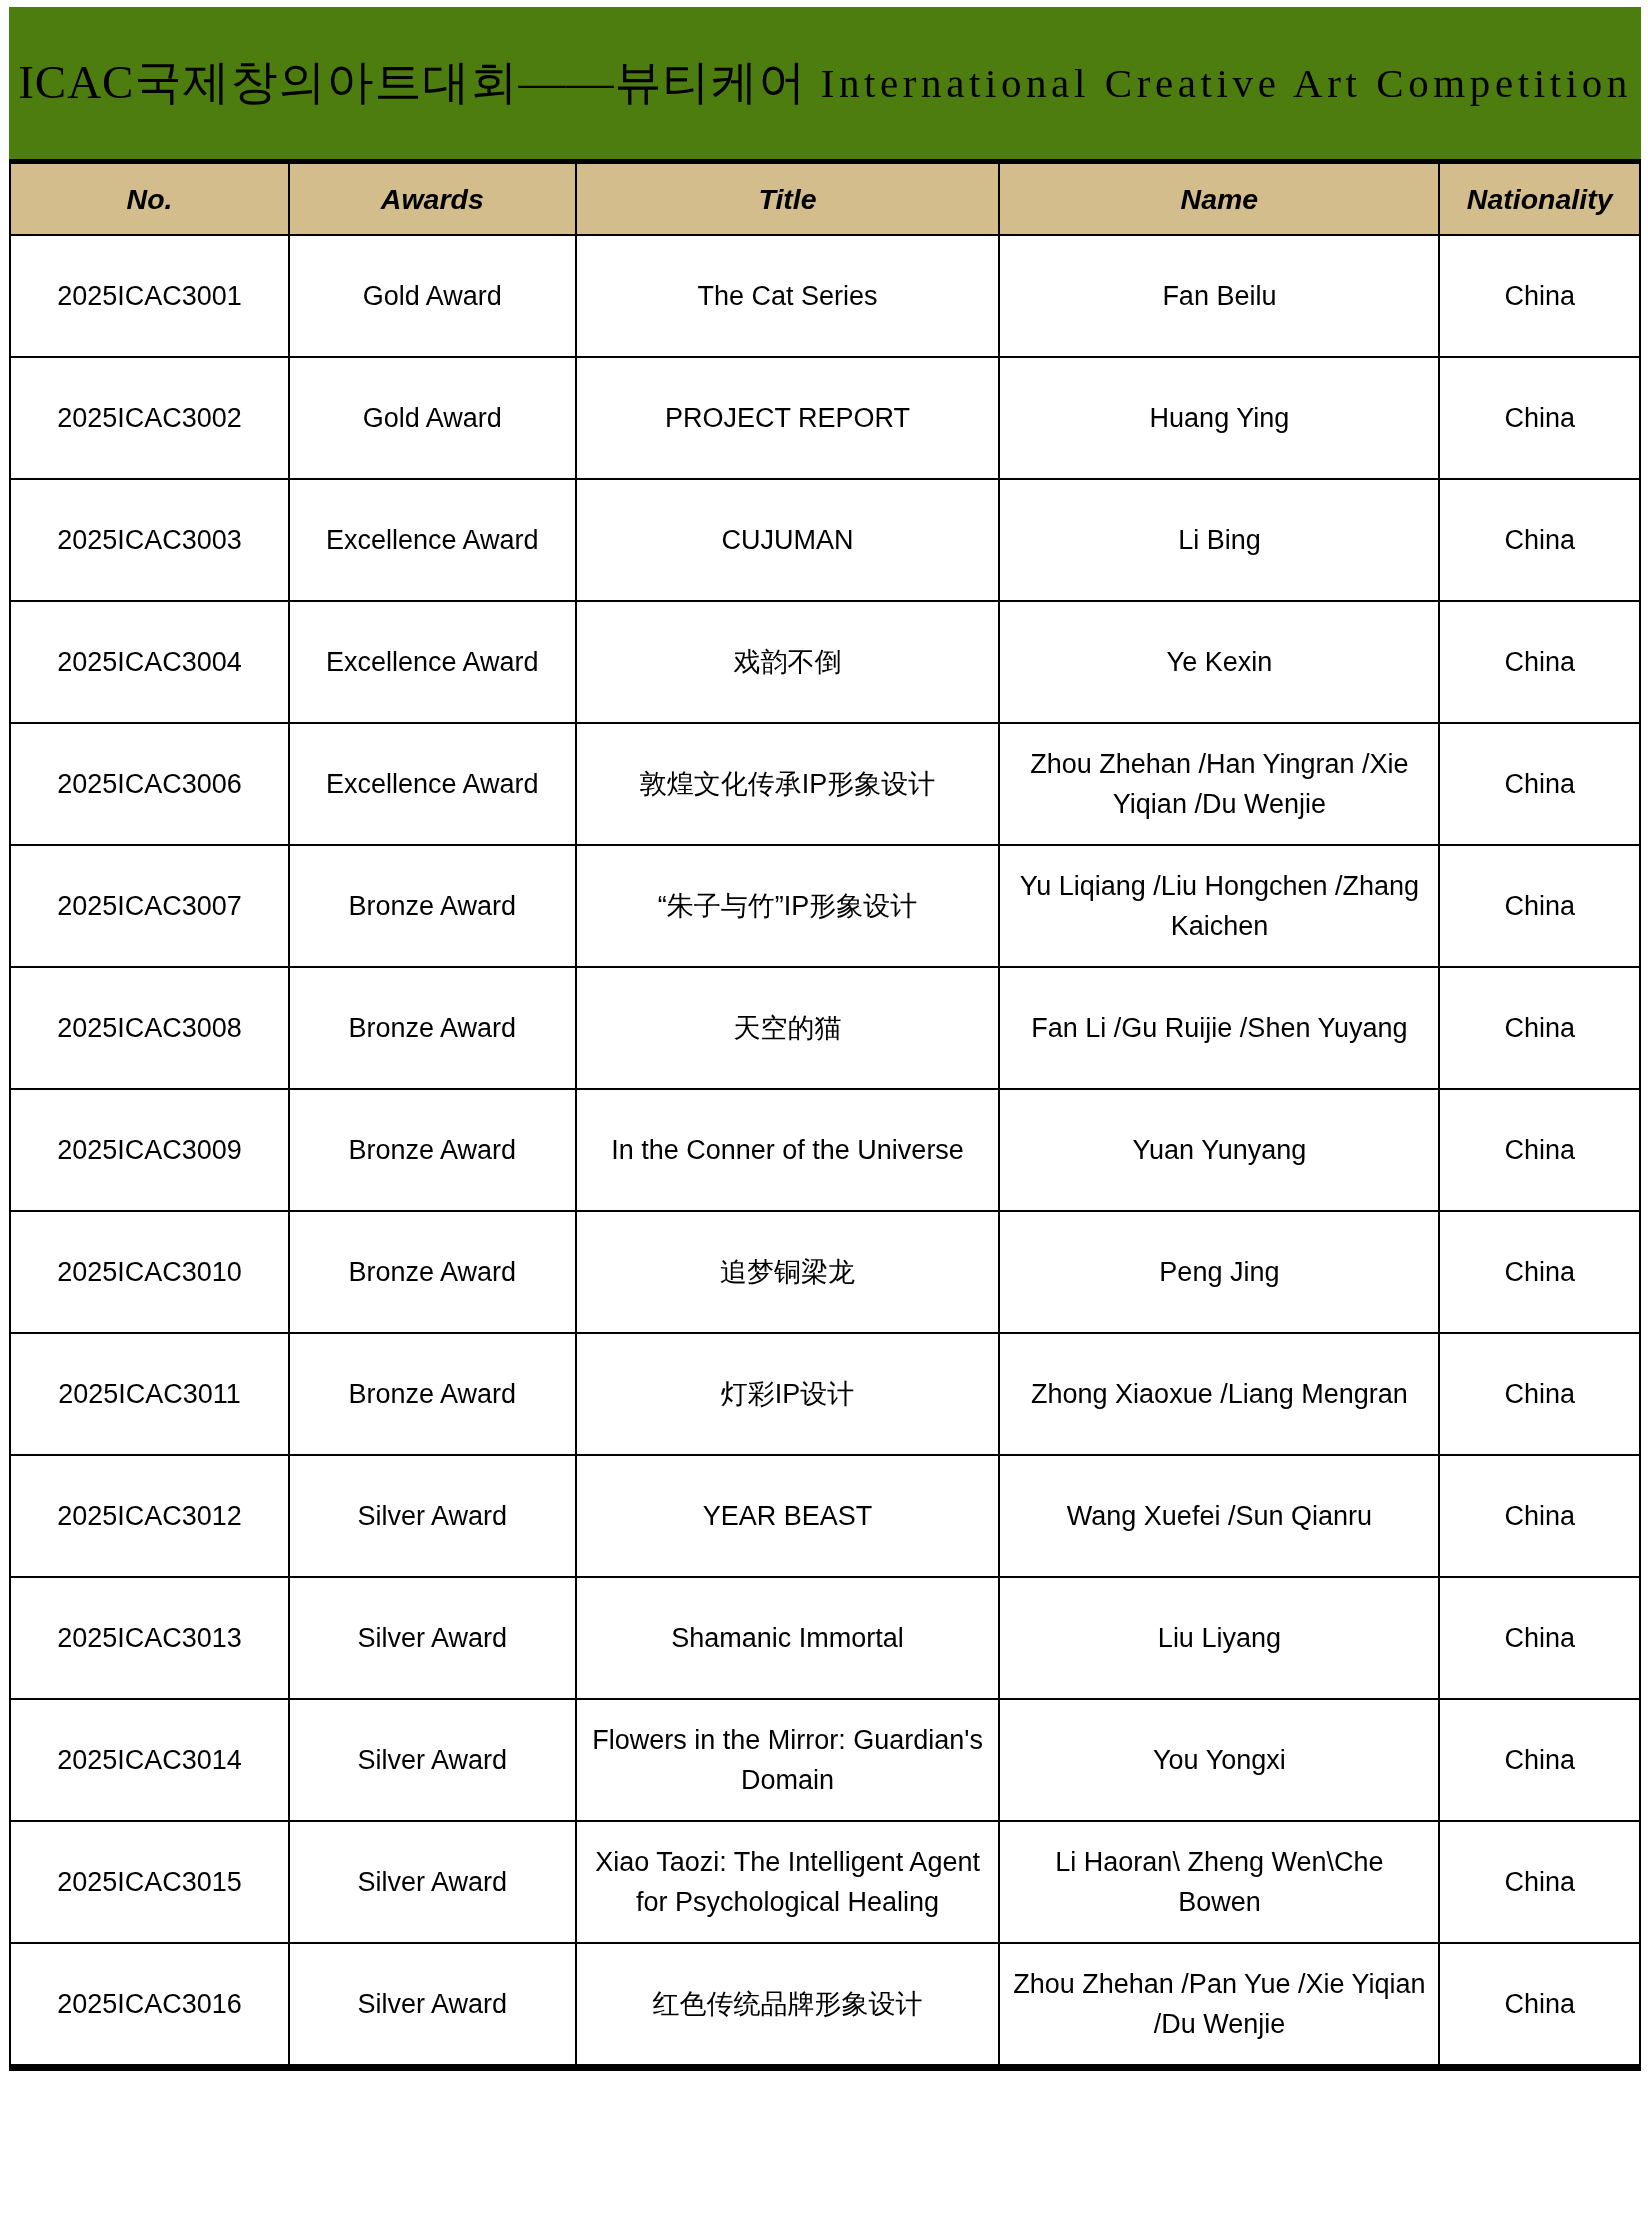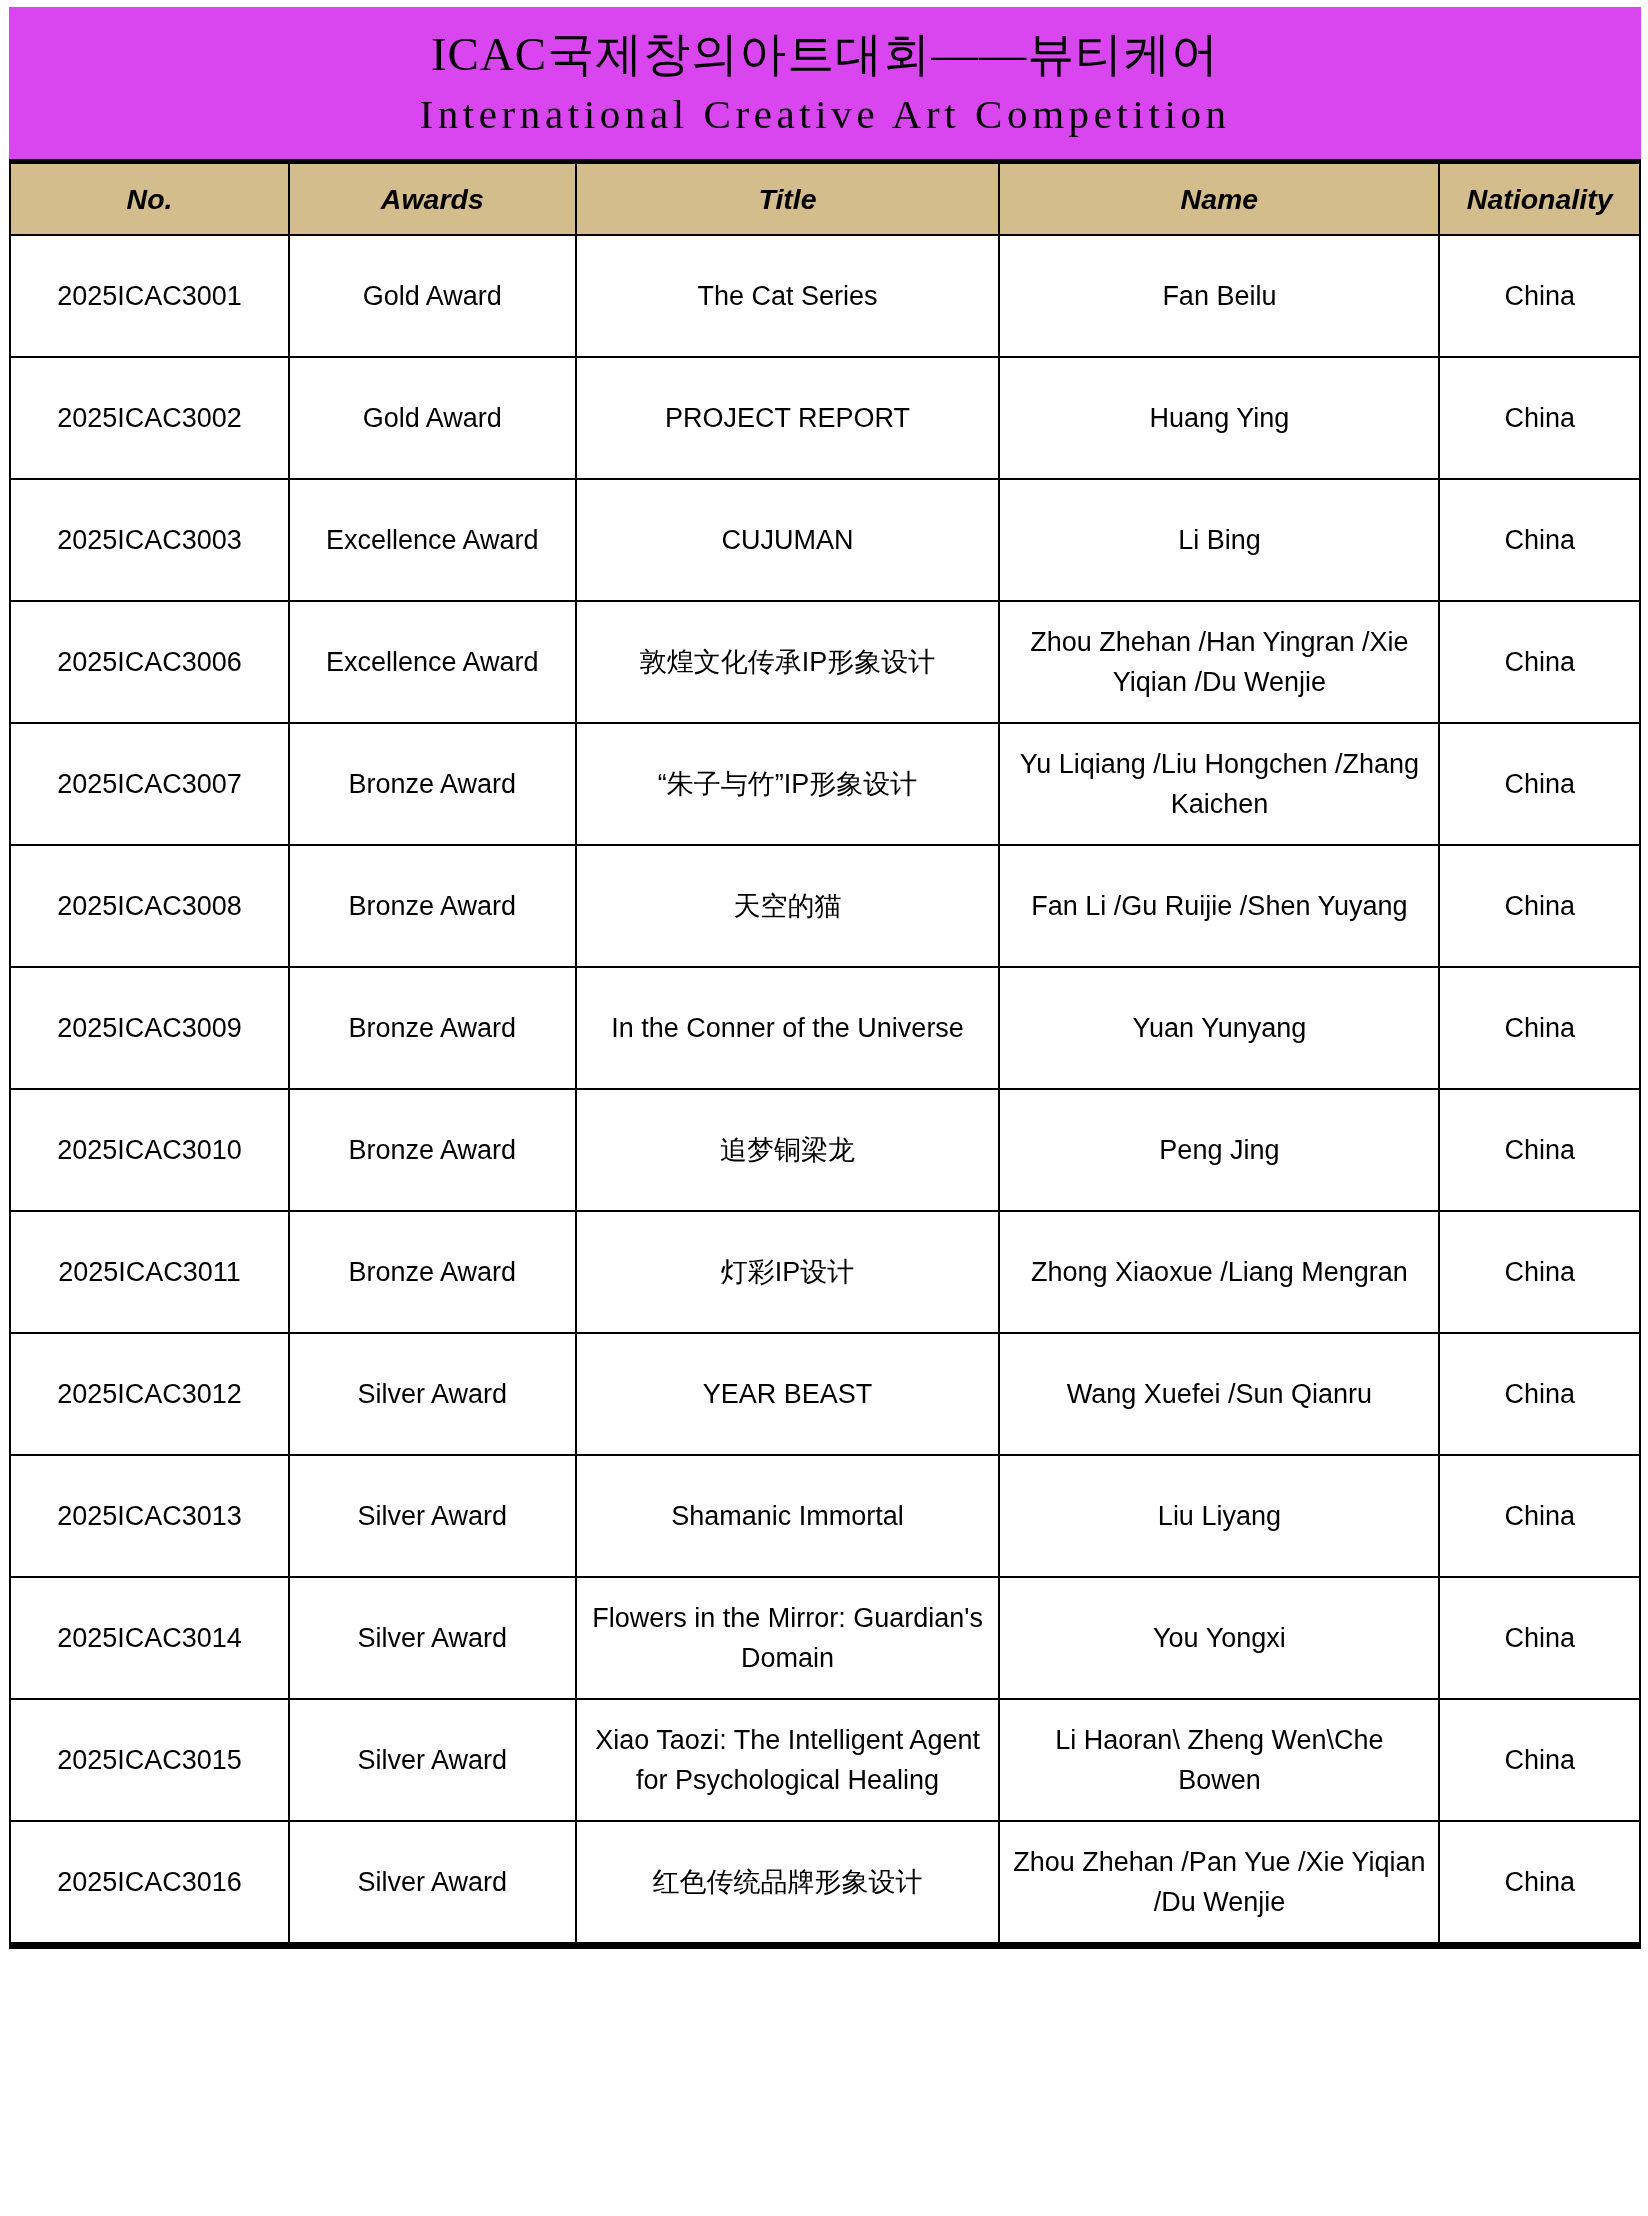--- a/index.html
+++ b/index.html
@@ -13,24 +13,23 @@
     color: #000000;
   }
   .page {
     box-sizing: border-box;
     width: 1649px;
     min-height: 2216px;
     padding: 7.1px 8.1px 7.1px 9.2px;
   }
   
   .banner {
-    background: #d946ef;
+    background: #4d7c0f;
     height: 152px;
     display: flex;
-    flex-direction: column;
     align-items: center;
     justify-content: center;
     gap: 14.2px;
   }
   .banner-title {
     font-family: "Liberation Serif", "DejaVu Serif", serif;
     font-size: 47px;
     font-weight: 400;
     line-height: 1.05;
     letter-spacing: 1px;
@@ -123,20 +122,27 @@
   </tr>
 
   <tr>
     <td class="cell-no">2025ICAC3003</td>
     <td class="cell-awards">Excellence Award</td>
     <td class="cell-title">CUJUMAN</td>
     <td class="cell-name">Li Bing</td>
     <td class="cell-nationality">China</td>
   </tr>
 
+  <tr>
+    <td class="cell-no">2025ICAC3004</td>
+    <td class="cell-awards">Excellence Award</td>
+    <td class="cell-title">戏韵不倒</td>
+    <td class="cell-name">Ye Kexin</td>
+    <td class="cell-nationality">China</td>
+  </tr>
 
 
   <tr>
     <td class="cell-no">2025ICAC3006</td>
     <td class="cell-awards">Excellence Award</td>
     <td class="cell-title">敦煌文化传承IP形象设计</td>
     <td class="cell-name">Zhou Zhehan /Han Yingran /Xie Yiqian /Du Wenjie</td>
     <td class="cell-nationality">China</td>
   </tr>
 

